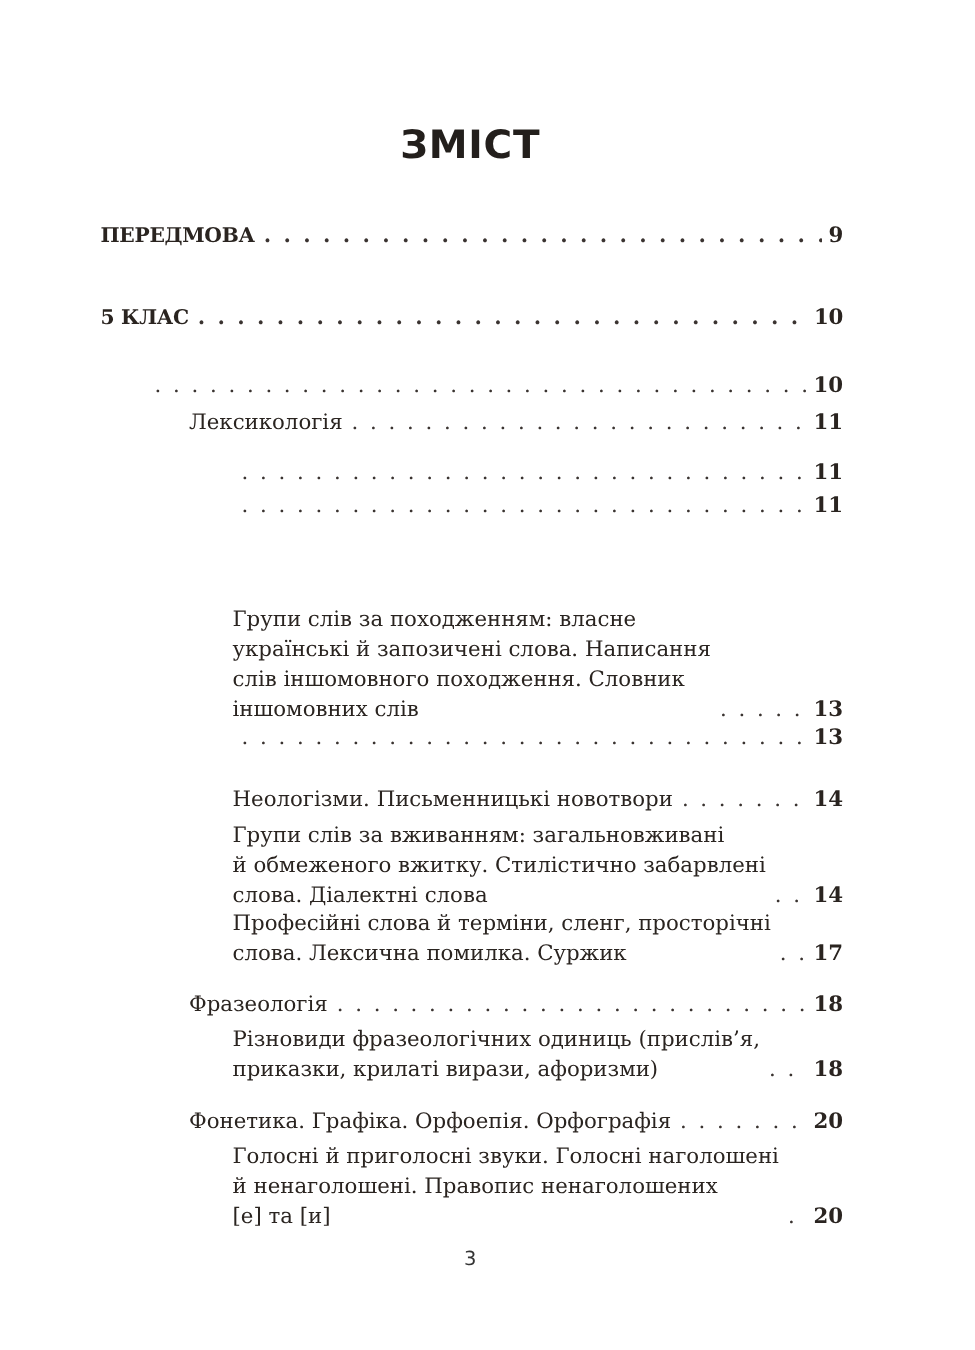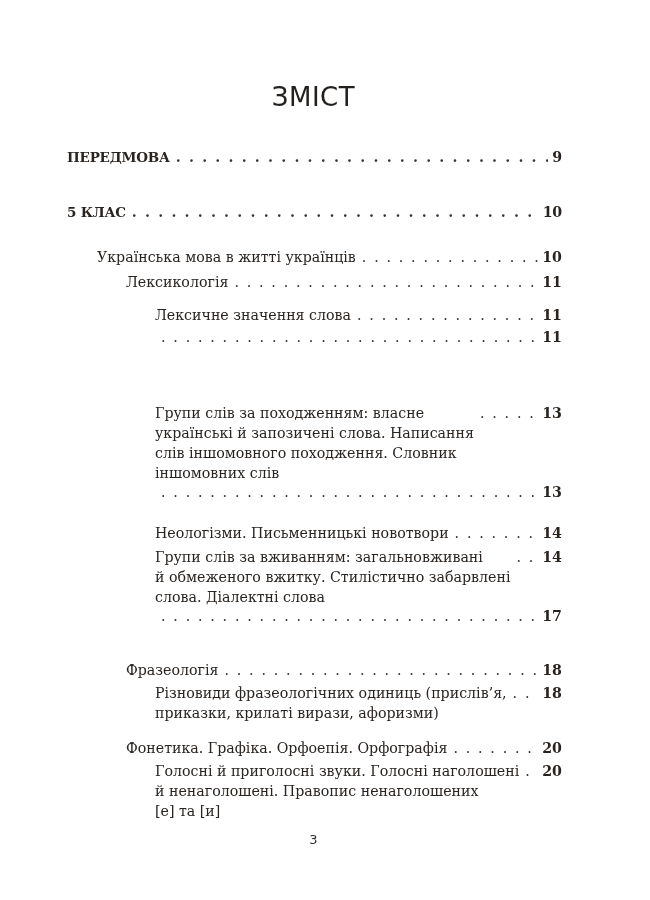--- a/index.html
+++ b/index.html
@@ -1,23 +1,23 @@
 <!DOCTYPE html>
 <html><head>
 <meta charset="utf-8">
 <style>
   html, body { margin:0; padding:0; background:#ffffff; }
   body { width:650px; height:900px; position:relative; overflow:hidden;
          font-family:"DejaVu Serif", "Liberation Serif", serif; color:#2a2420; }
   .title { position:absolute; top:82px; left:0; width:627px; text-align:center;
-           font-family:"DejaVu Sans", "Liberation Sans", sans-serif; font-weight:normal;
+           font-family:"DejaVu Sans", "Liberation Sans", sans-serif; font-weight:bold;
            font-size:26px; letter-spacing:0.5px; color:#231f1c; }
   .toc { position:absolute; left:0; top:0; width:650px; }
   .entry { position:absolute; right:88px; font-size:14.2px; line-height:20px; color:#2a2420; }
-  .entry .row { display:flex; }
+  .entry .row { display:flex; align-items:flex-end; }
   .entry .text { white-space:pre-line; }
   .entry .dots { flex:1; overflow:hidden; white-space:nowrap; margin:0 4px 0 6px; letter-spacing:5.2px; color:#3a3330; }
   .entry .dots::before { content:". . . . . . . . . . . . . . . . . . . . . . . . . . . . . . . . . . . . . . . . . . . . . . . . . . . . . . . . . . . . . . . . . . . . . . . . . . . . . . . . . . . . . . . ."; letter-spacing:0; word-spacing:3.3px; }
   .entry .page { text-align:right; white-space:nowrap; font-weight:bold; }
   .lvl0 { left:67px; font-weight:bold; letter-spacing:-0.2px; }
   .lvl0 .text { font-size:13.5px; }
   .lvl1 { left:97px; }
   .lvl2 { left:126px; }
   .lvl3 { left:155px; }
   .pagenum { position:absolute; top:832px; left:0; width:627px; text-align:center;
@@ -38,35 +38,33 @@
   </div>
   <div class="entry lvl0" style="top:202px">
     <div class="row">
         <span class="text">5 КЛАС</span>
         <span class="dots"></span>
         <span class="page">10</span>
       </div>
   </div>
   <div class="entry lvl1" style="top:247px">
     <div class="row">
-        <span class="text">Українська мова в житті українців</span>
         <span class="dots"></span>
         <span class="page">10</span>
       </div>
   </div>
   <div class="entry lvl2" style="top:272px">
     <div class="row">
         <span class="text">Лексикологія</span>
         <span class="dots"></span>
         <span class="page">11</span>
       </div>
   </div>
   <div class="entry lvl3" style="top:305px">
     <div class="row">
-        <span class="text">Лексичне значення слова</span>
         <span class="dots"></span>
         <span class="page">11</span>
       </div>
   </div>
   <div class="entry lvl3" style="top:327px">
     <div class="row">
         <span class="dots"></span>
         <span class="page">11</span>
       </div>
   </div>
@@ -97,20 +95,22 @@
     <div class="row">
         <span class="text">Групи слів за вживанням: загальновживані
 й обмеженого вжитку. Стилістично забарвлені
 слова. Діалектні слова</span>
         <span class="dots"></span>
         <span class="page">14</span>
       </div>
   </div>
   <div class="entry lvl3" style="top:606px">
     <div class="row">
+        <span class="text">Професійні слова й терміни, сленг, просторічні
+слова. Лексична помилка. Суржик</span>
         <span class="dots"></span>
         <span class="page">17</span>
       </div>
   </div>
   <div class="entry lvl2" style="top:660px">
     <div class="row">
         <span class="text">Фразеологія</span>
         <span class="dots"></span>
         <span class="page">18</span>
       </div>

